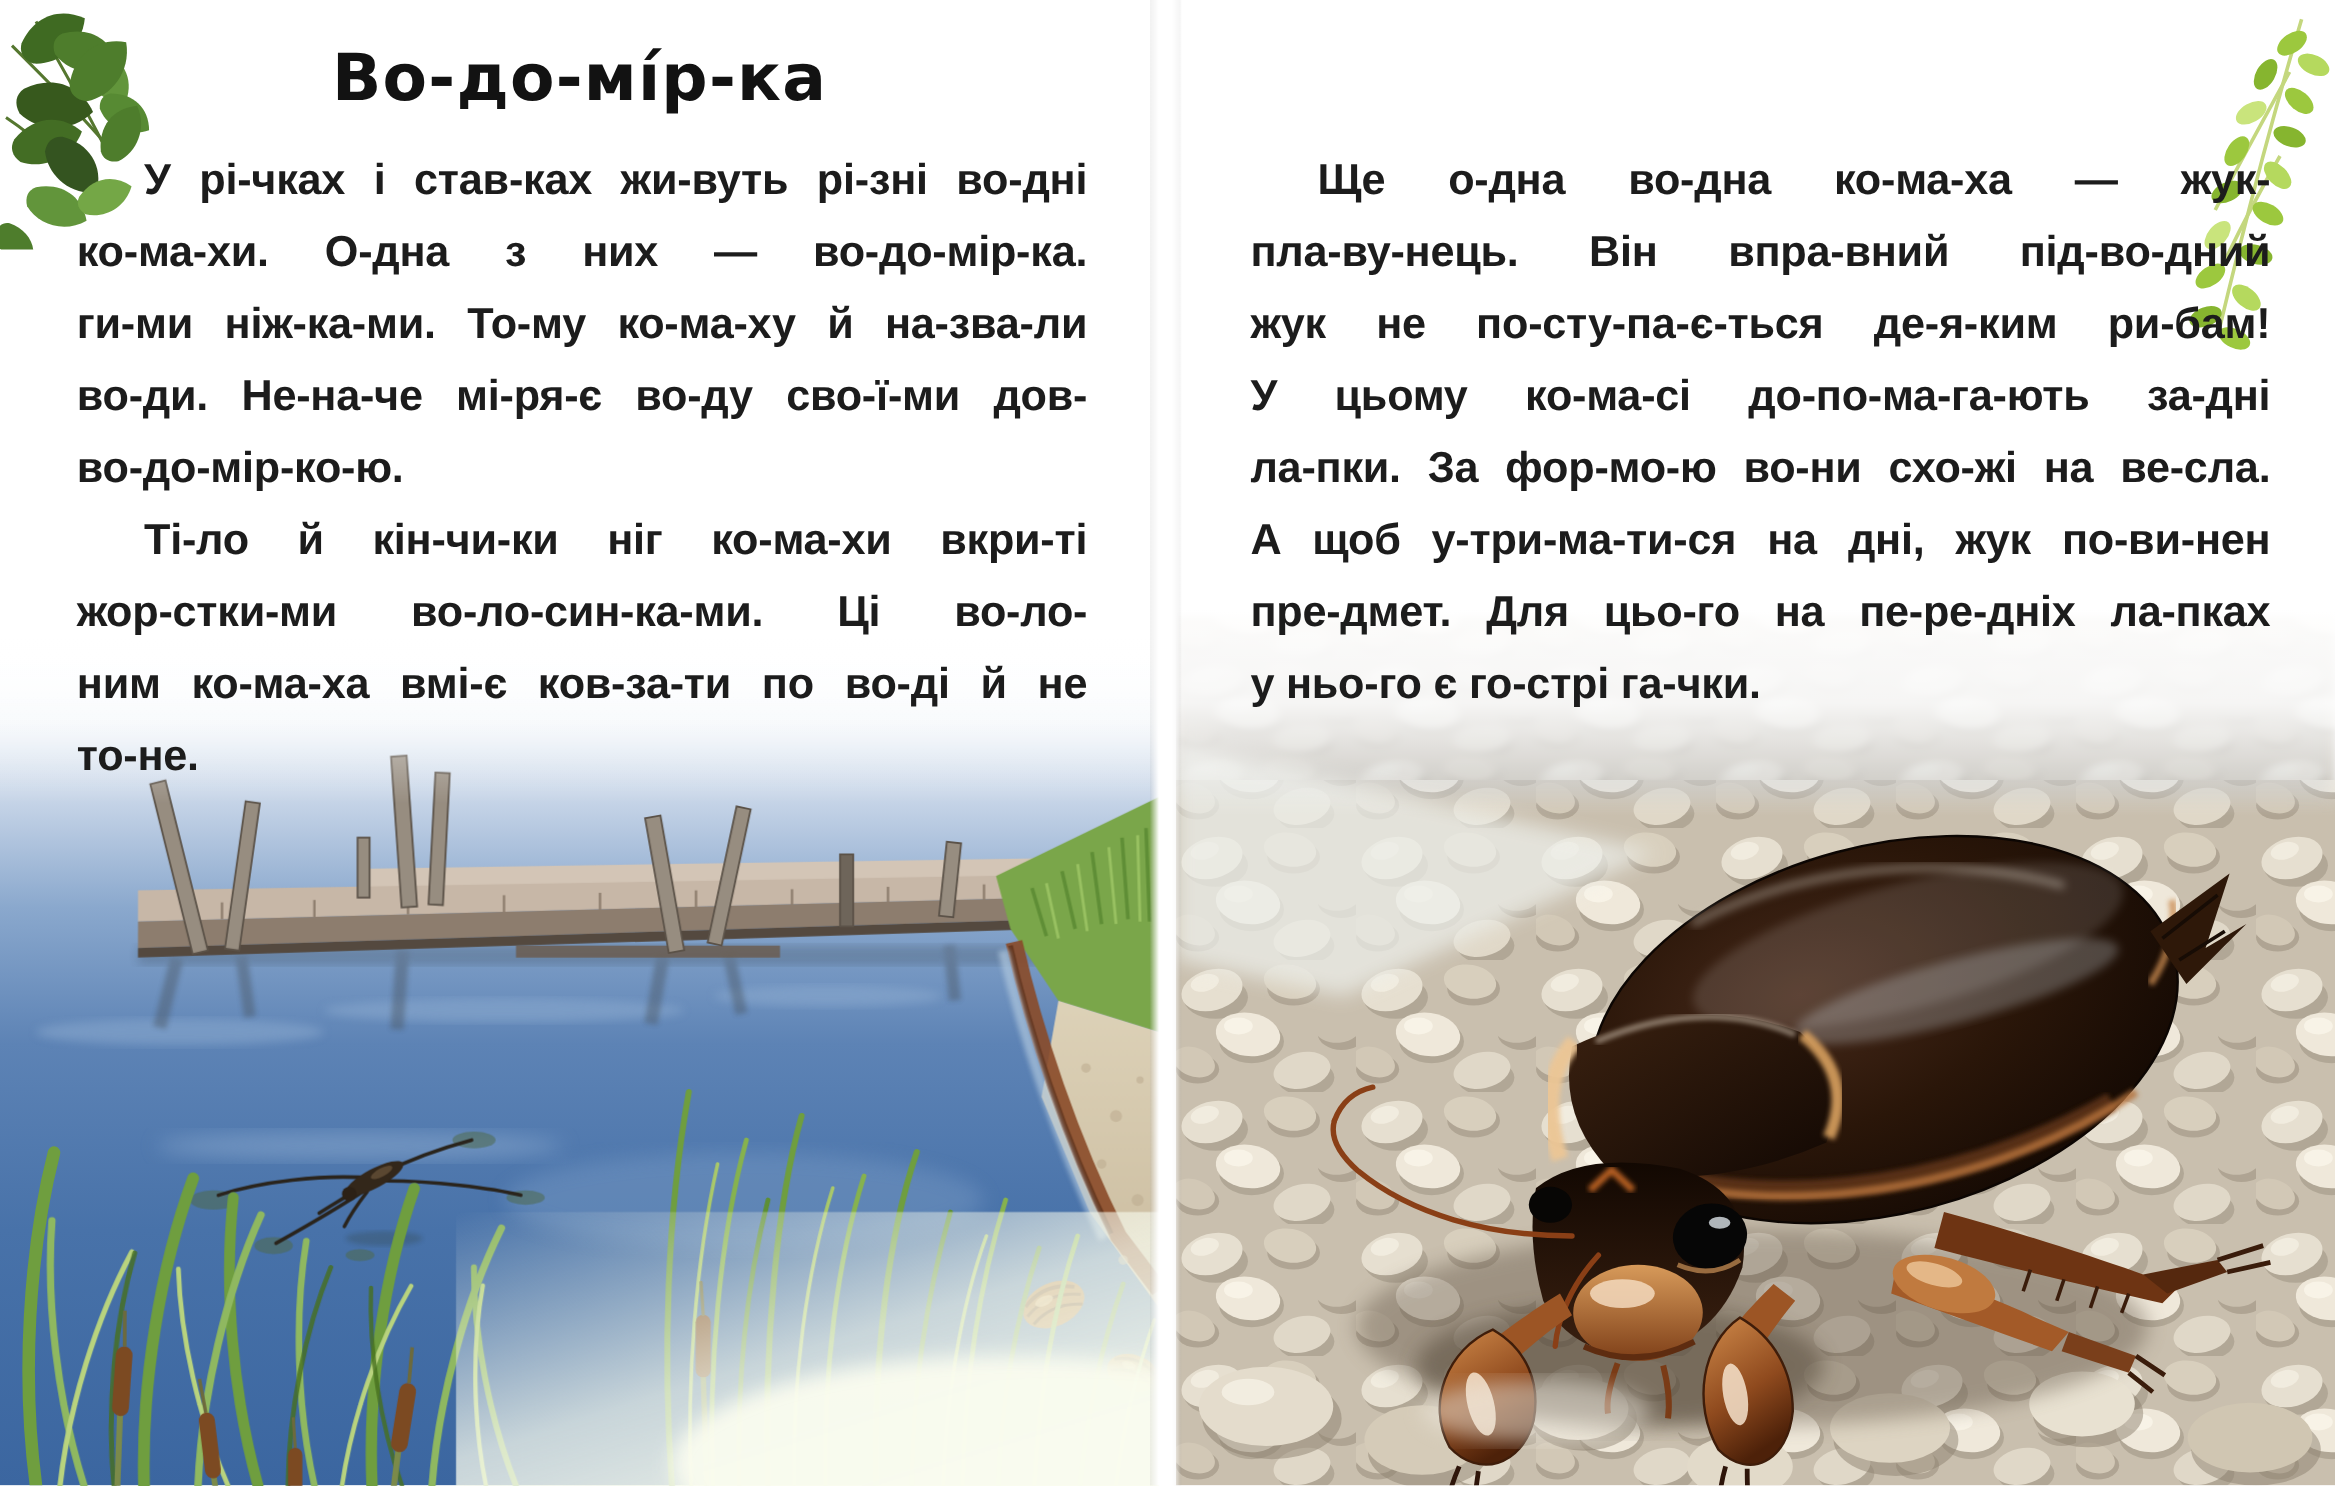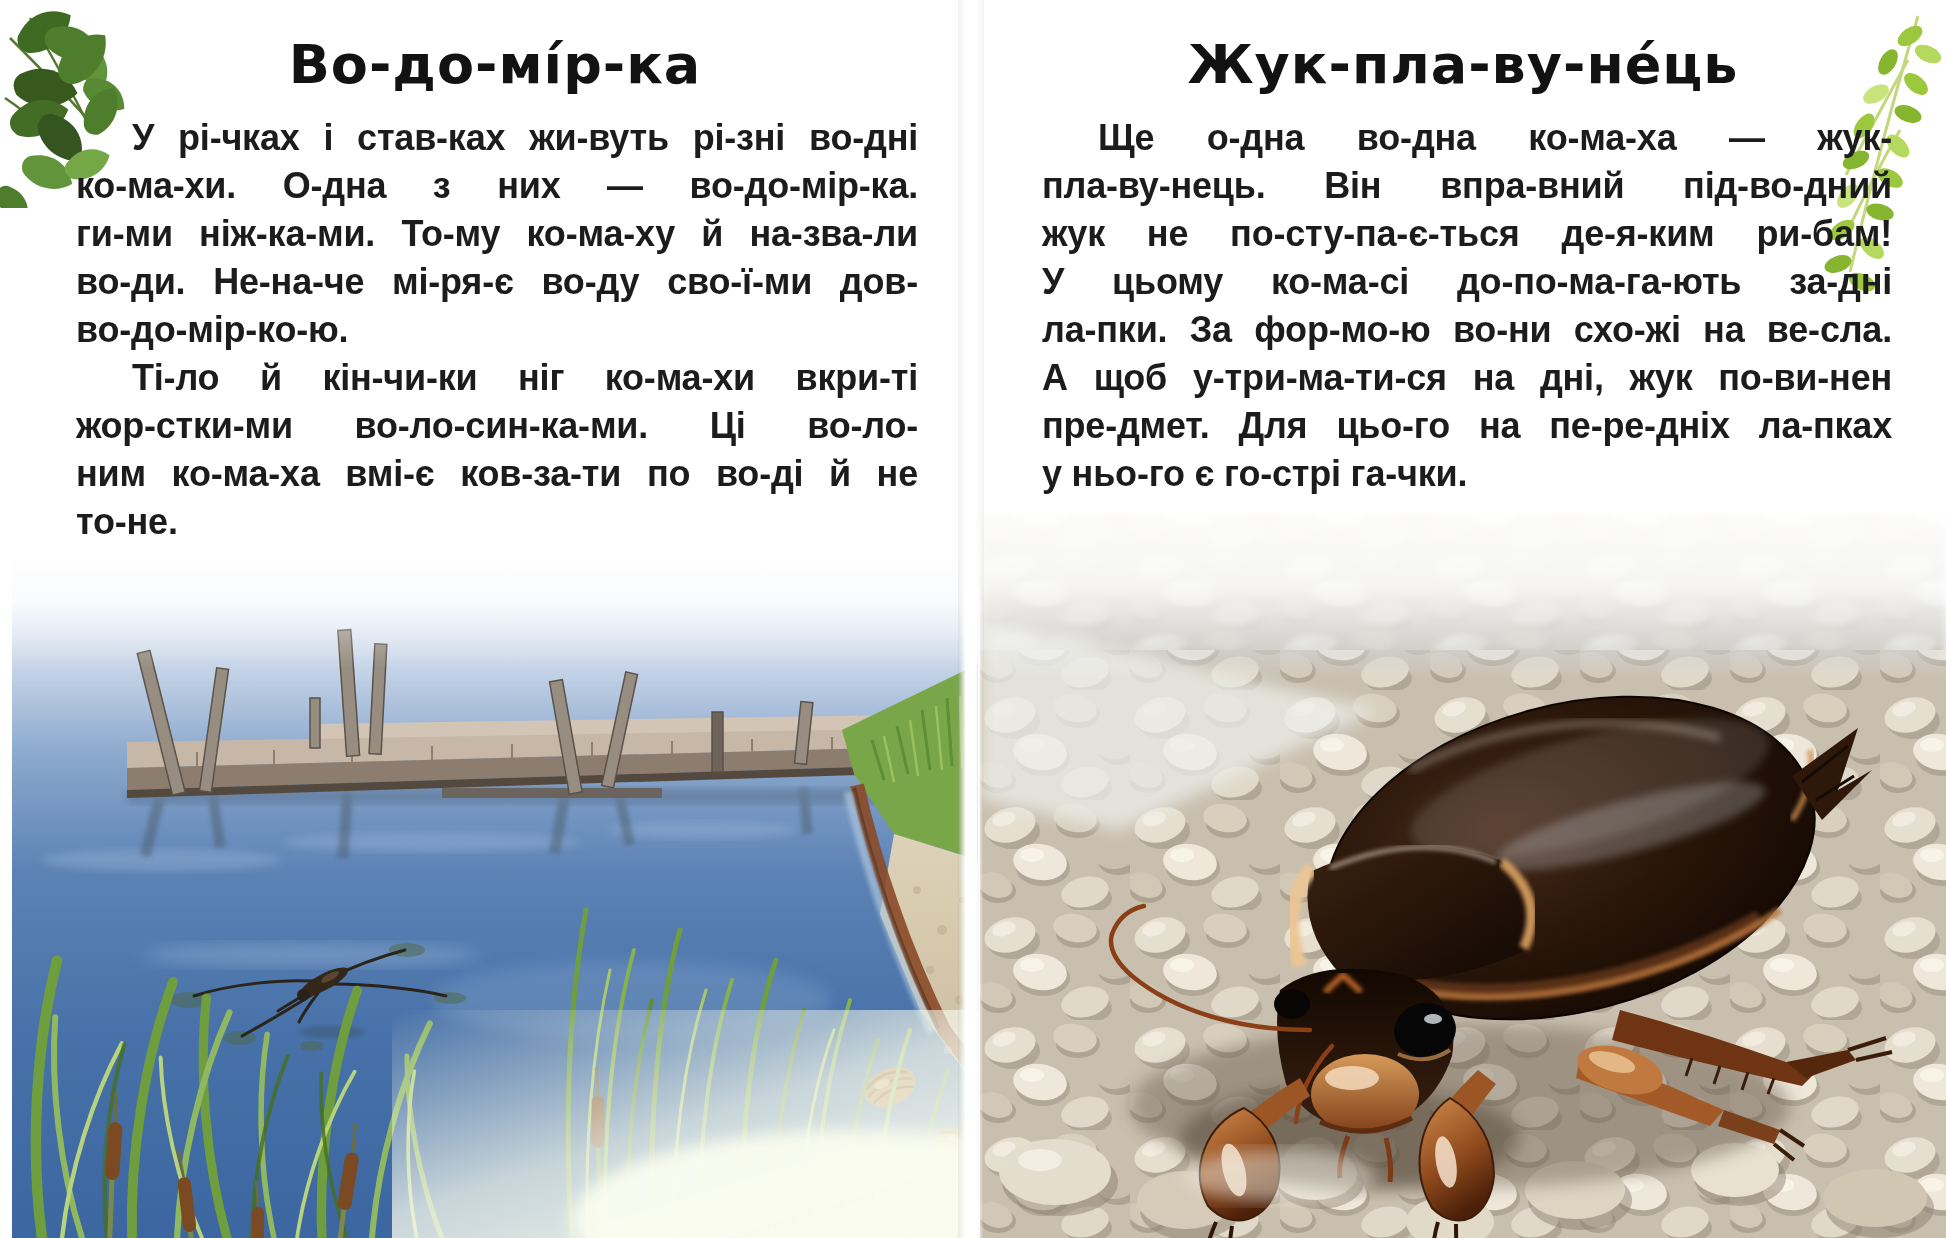--- a/index.html
+++ b/index.html
@@ -2,21 +2,21 @@
 <html><head>
 <meta charset="utf-8">
 <style>
   html,body{margin:0;padding:0;}
   body{
     width:1946px;height:1238px;position:relative;overflow:hidden;
     background:#ffffff;
     font-family:"Liberation Sans", sans-serif;
   }
   .page{position:absolute;top:0;height:1238px;}
-  #page-left{left:12px;width:966px;}
+  #page-left{left:0;width:966px;}
   #page-right{left:980px;width:966px;}
 
   .title{
     position:absolute;top:34px;left:0;width:100%;
     text-align:center;
     font-family:"DejaVu Sans", sans-serif;
     font-weight:800;
     font-size:54px;line-height:62px;
     color:#121212;
     letter-spacing:1px;
@@ -24,21 +24,21 @@
   }
   .textblock{
     position:absolute;top:114px;z-index:5;
     color:#1c1c1c;
     font-size:36px;line-height:48px;
     font-weight:bold;
     letter-spacing:-0.2px;
   }
   #page-left .textblock{left:64px;width:842px;}
   #page-right .textblock{left:62px;width:850px;}
-  .bl{min-height:48px;}
+  .bl{min-height:48px;margin-top:12px;}
   .just{text-align:justify;text-align-last:justify;}
   .last{text-align:left;text-align-last:left;}
   .indent{text-indent:56px;}
 
   .illus{position:absolute;z-index:1;}
   #pond-illus{left:0;top:530px;}
   #beetle-illus{left:0;top:470px;}
 
   .decor{position:absolute;z-index:4;}
   #leaves-tl{left:0;top:8px;}
@@ -288,21 +288,20 @@
     <rect x="0" y="0" width="966" height="130" fill="#ffffff" opacity="0"></rect>
     <linearGradient id="topFade" x1="0" y1="0" x2="0" y2="1">
       <stop offset="0" stop-color="#ffffff"></stop>
         <stop offset="1" stop-color="#ffffff" stop-opacity="0"></stop>
     </linearGradient>
     <rect x="0" y="0" width="966" height="140" fill="url(#topFade)"></rect>
   </svg>
 </div>
 
 <div class="page" id="page-right">
-  <div class="title">Жук-пла-ву-не́ць</div>
   <div class="textblock">
     <div class="bl just indent">Ще о-дна во-дна ко-ма-ха — жук-</div>
     <div class="bl just">пла-ву-нець. Він впра-вний під-во-дний</div>
     <div class="bl just">жук не по-сту-па-є-ться де-я-ким ри-бам!</div>
     <div class="bl just">У цьому ко-ма-сі до-по-ма-га-ють за-дні</div>
     <div class="bl just">ла-пки. За фор-мо-ю во-ни схо-жі на ве-сла.</div>
     <div class="bl just">А щоб у-три-ма-ти-ся на дні, жук по-ви-нен</div>
     <div class="bl just">пре-дмет. Для цьо-го на пе-ре-дніх ла-пках</div>
     <div class="bl last">у ньо-го є го-стрі га-чки.</div>
   </div>

